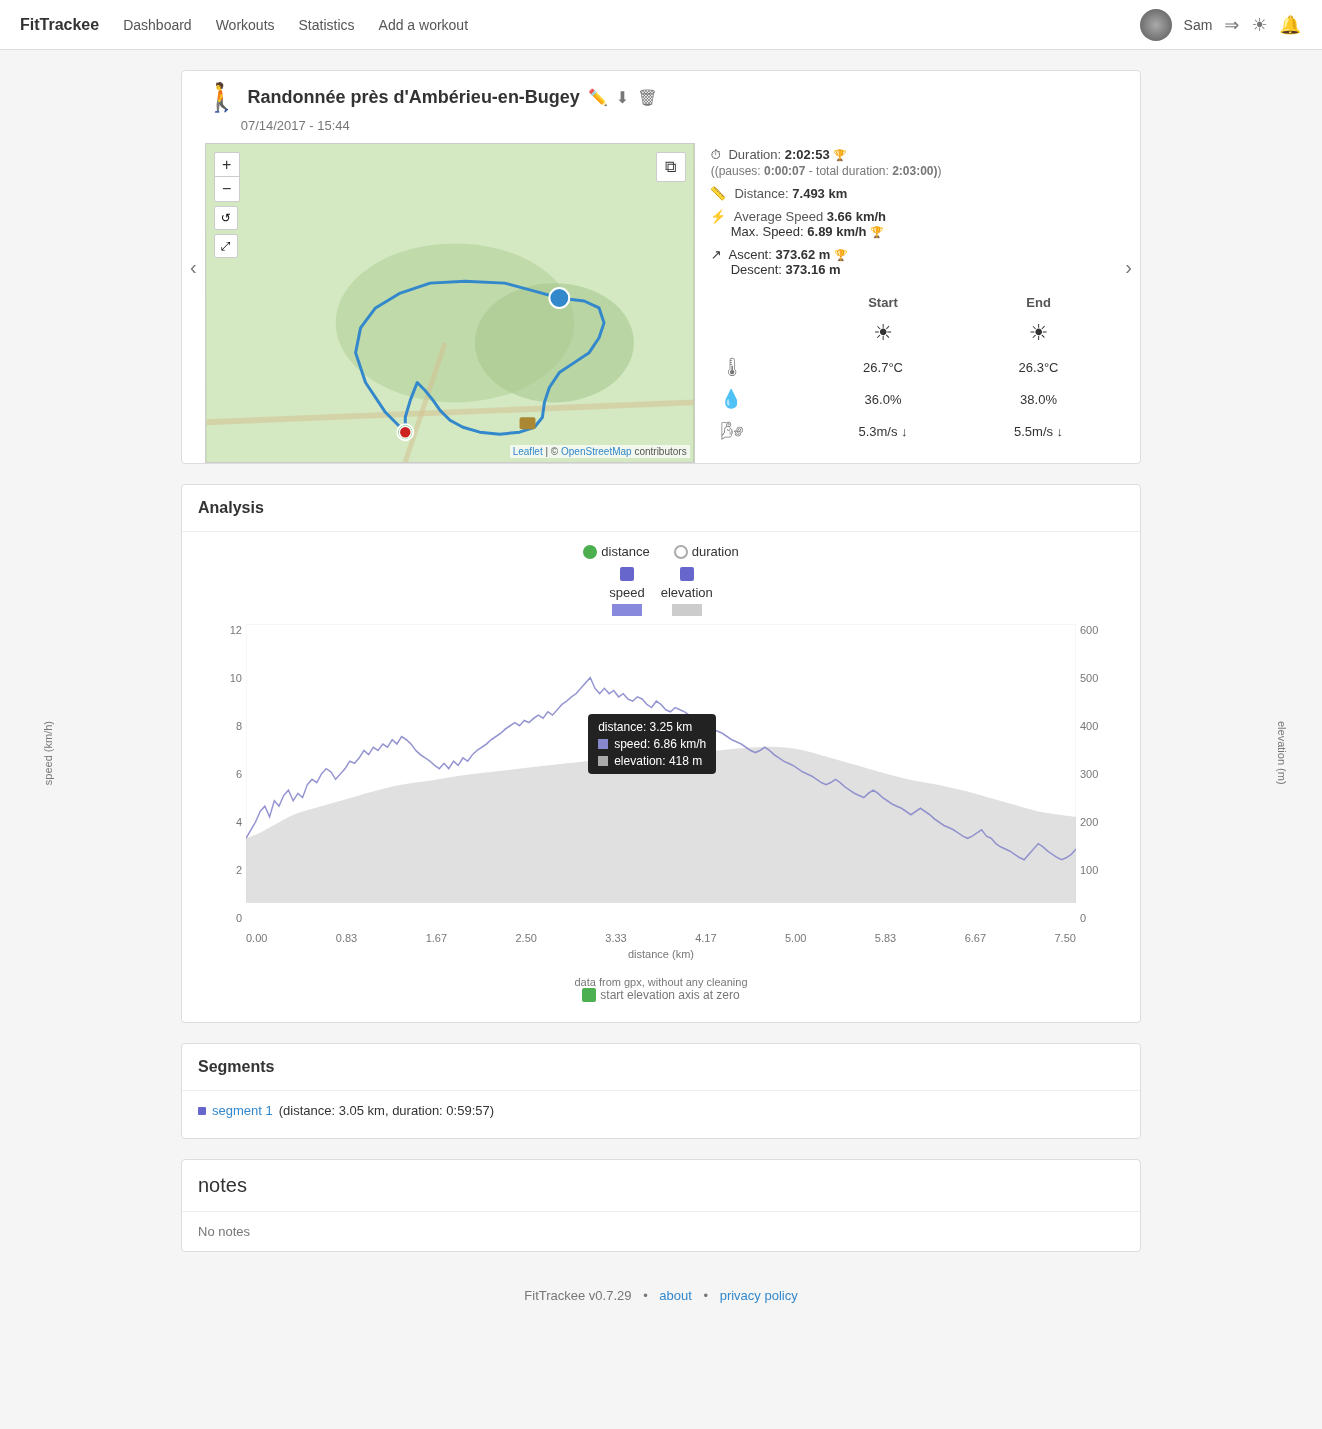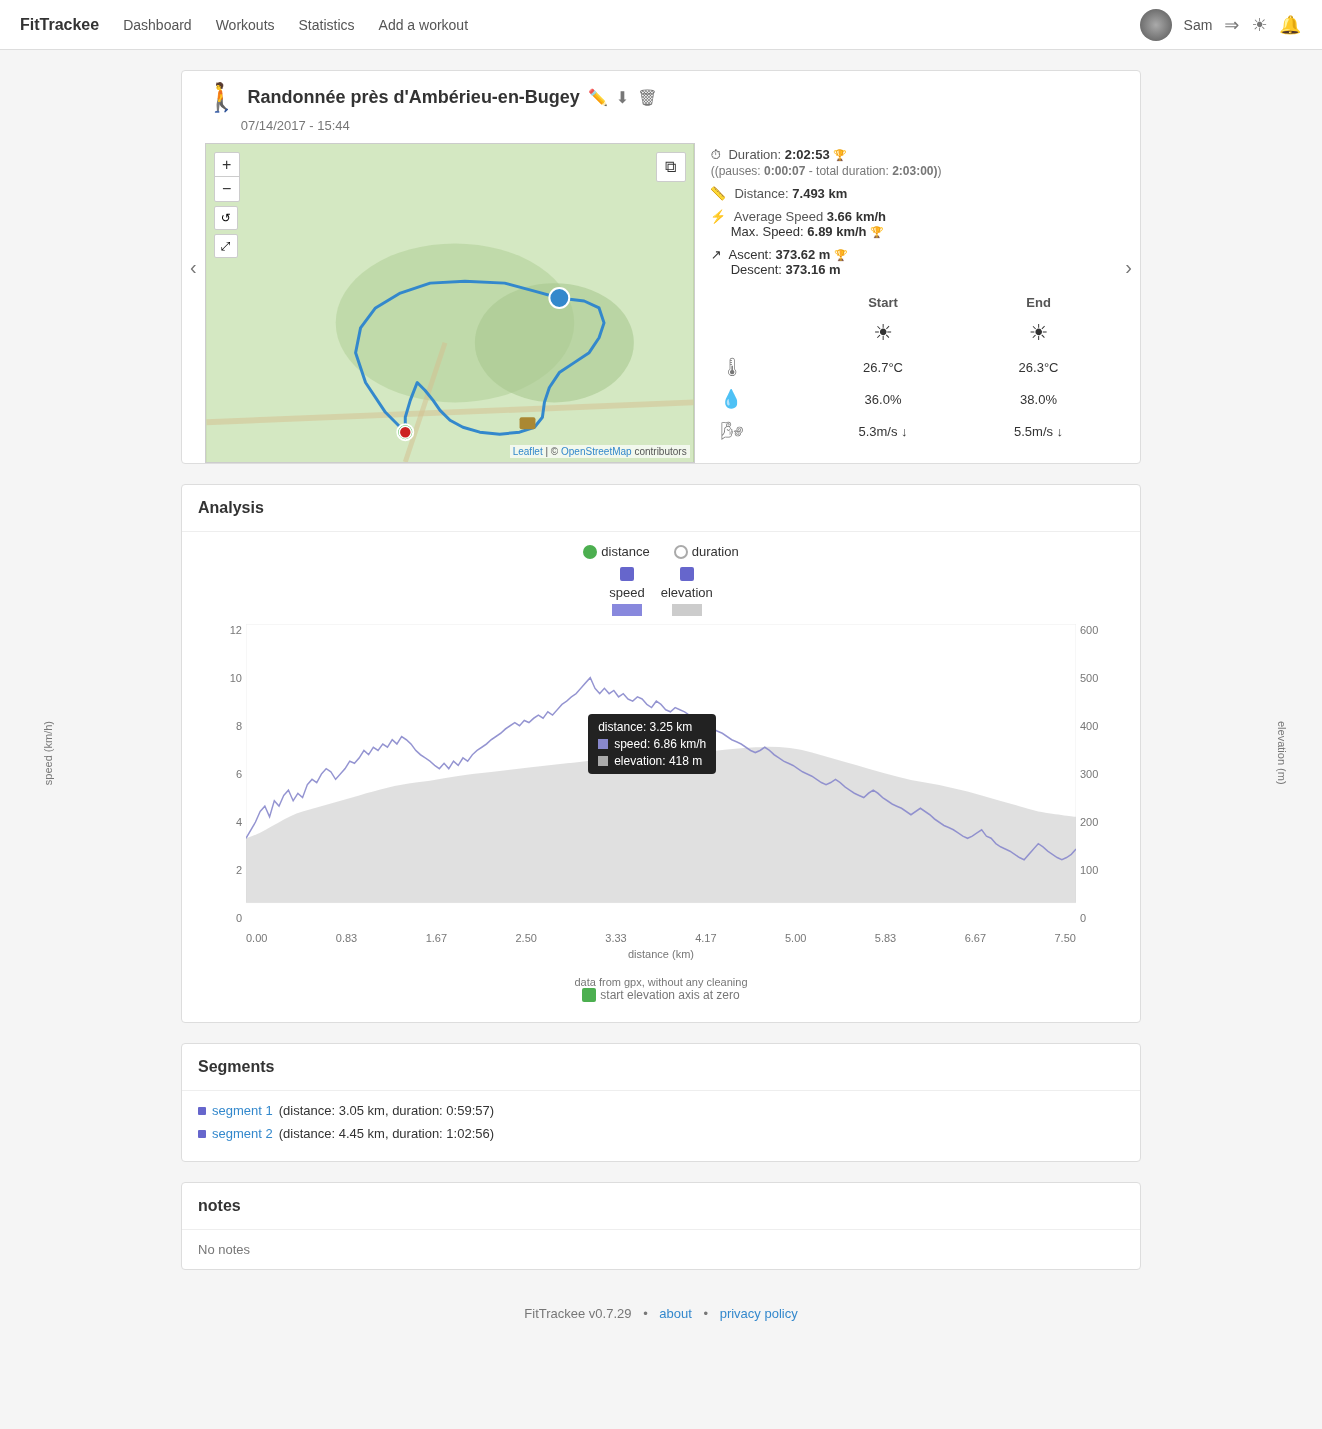--- a/index.html
+++ b/index.html
@@ -85,21 +85,21 @@
     .tooltip-color { width: 10px; height: 10px; display: inline-block; }
 
     
     .section-title { font-size: 16px; font-weight: bold; color: #333; padding: 14px 16px; border-bottom: 1px solid #eee; }
     .segment-list { padding: 12px 16px; }
     .segment-item { display: flex; align-items: center; gap: 6px; margin-bottom: 8px; font-size: 13px; }
     .segment-bullet { width: 8px; height: 8px; background: #6666cc; border-radius: 1px; flex-shrink: 0; }
     .segment-link { color: #3388cc; text-decoration: none; cursor: pointer; text-align: right; }
 
     
-    .notes-title { font-size: 16px; font-weight: bold; color: #333; padding: 14px 16px; border-bottom: 1px solid #eee; }
+    .notes-title { font-size: 20px; font-weight: normal; color: #333; padding: 14px 16px; border-bottom: 1px solid #eee; }
     .notes-body { padding: 12px 16px; font-size: 13px; color: #777; }
 
     
     footer { text-align: center; padding: 16px; font-size: 13px; color: #777; }
     footer a { color: #3388cc; text-decoration: none; }
     footer .dot { margin: 0 8px; }
   </style>
 </head>
 <body>
 
@@ -350,25 +350,20 @@
   </div>
 
   <div class="card">
     <div class="section-title">Segments</div>
     <div class="segment-list">
       <div class="segment-item">
         <span class="segment-bullet"></span>
         <a class="segment-link">segment 1</a>
         <span>(distance: 3.05 km, duration: 0:59:57)</span>
       </div>
-      <div class="segment-item">
-        <span class="segment-bullet"></span>
-        <a class="segment-link">segment 2</a>
-        <span>(distance: 4.45 km, duration: 1:02:56)</span>
-      </div>
     </div>
   </div>
 
   <div class="card">
     <div class="notes-title">notes</div>
     <div class="notes-body">No notes</div>
   </div>
 
 </div>
 

